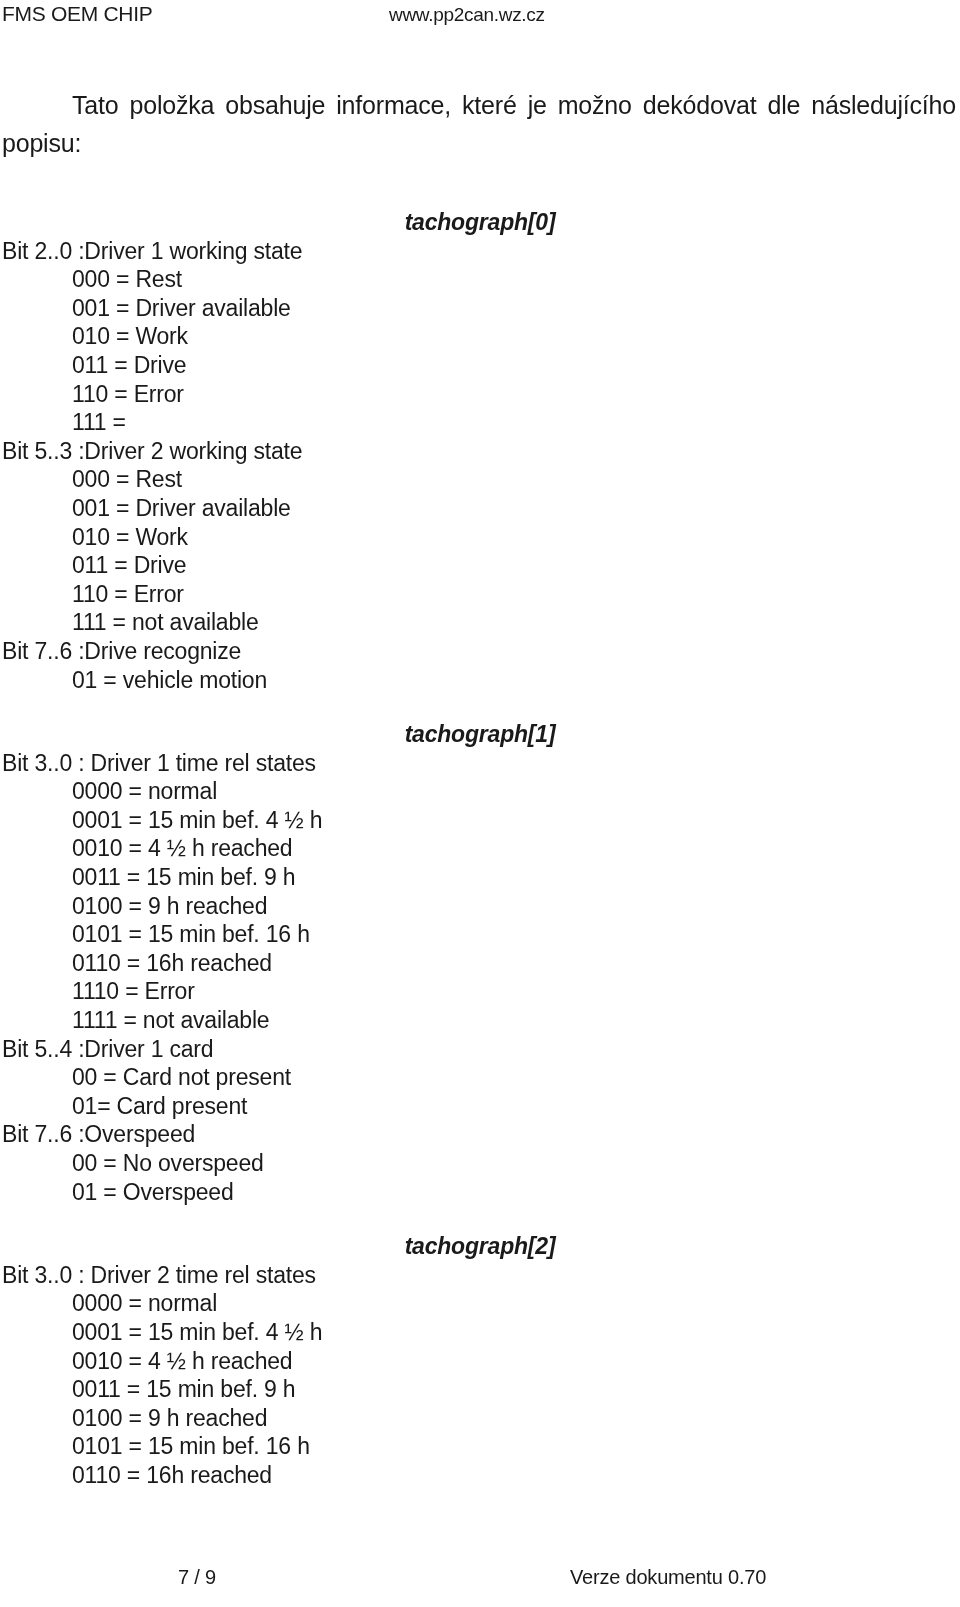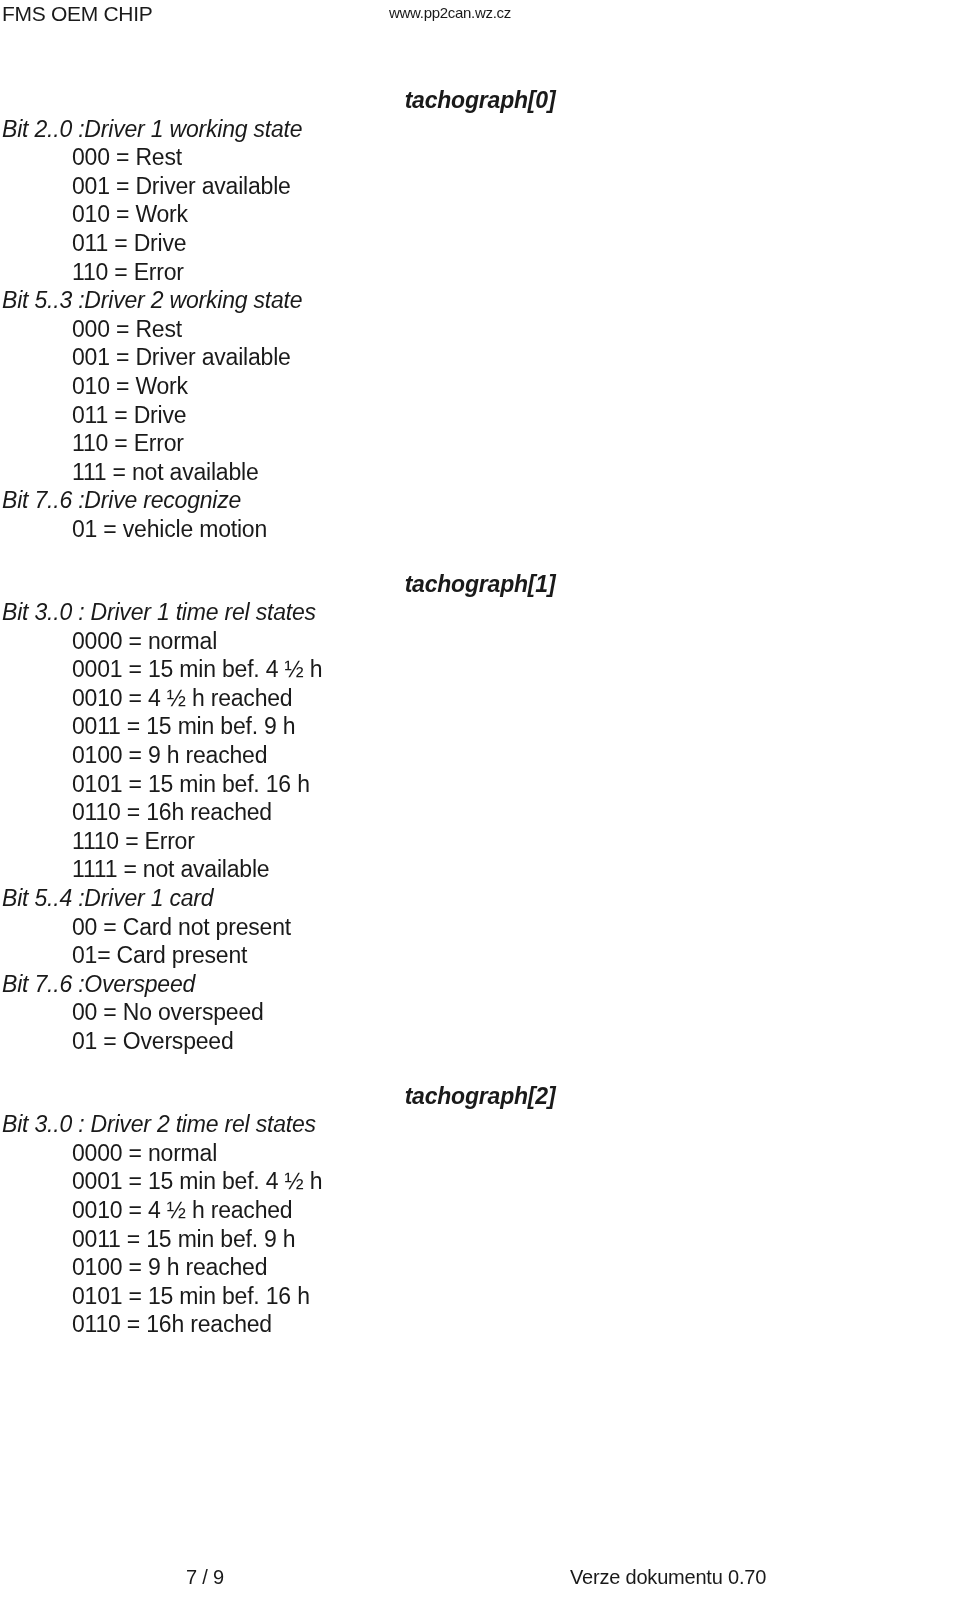--- a/index.html
+++ b/index.html
@@ -32,21 +32,21 @@
     left: 2px;
     top: 2px;
     font-size: 21px;
     letter-spacing: -0.3px;
     white-space: nowrap;
   }
   .hdr-right {
     position: absolute;
     left: 389px;
     top: 4px;
-    font-size: 15px;
+    font-size: 19px;
     letter-spacing: -0.3px;
     white-space: nowrap;
   }
 
   
   .content {
     position: absolute;
     left: 0;
     top: 86px;
     width: 958px;
@@ -80,21 +80,20 @@
     font-style: italic;
     line-height: 28.6px;
     margin-left: 2px;
     letter-spacing: -0.2px;
     white-space: nowrap;
     text-align: center;
   }
 
   .bit-line {
     font-size: 23px;
-    font-style: italic;
     line-height: 28.6px;
     margin-left: 2px;
     letter-spacing: -0.2px;
     white-space: nowrap;
   }
 
   .val-line {
     font-size: 23px;
     line-height: 28.6px;
     margin-left: 72px;
@@ -105,21 +104,21 @@
   
   .doc-footer {
     position: absolute;
     left: 0;
     top: 1560px;
     width: 960px;
     height: 40px;
   }
   .ftr-left {
     position: absolute;
-    left: 186px;
+    left: 178px;
     top: 6px;
     font-size: 20px;
     letter-spacing: -0.2px;
     white-space: nowrap;
   }
   .ftr-right {
     position: absolute;
     left: 570px;
     top: 6px;
     font-size: 20px;
@@ -132,29 +131,31 @@
 <body>
 
 <div class="page">
 
   <div class="doc-header">
     <div class="hdr-left">FMS OEM CHIP</div>
     <div class="hdr-right">www.pp2can.wz.cz</div>
   </div>
 
   <div class="content">
+    <p class="intro">Tato položka obsahuje informace, které je možno dekódovat dle následujícího popisu:</p>
     <div id="sections-host">
         <div class="section">
           <div class="sec-title">tachograph[0]</div>
           <div class="bit-line">Bit  2..0 :Driver 1 working state</div>
           <div class="val-line">000 = Rest</div>
           <div class="val-line">001 = Driver available</div>
           <div class="val-line">010 = Work</div>
           <div class="val-line">011 = Drive</div>
           <div class="val-line">110 = Error</div>
+          <div class="val-line">111 = </div>
           <div class="bit-line">Bit  5..3 :Driver 2 working state</div>
           <div class="val-line">000 = Rest</div>
           <div class="val-line">001 = Driver available</div>
           <div class="val-line">010 = Work</div>
           <div class="val-line">011 = Drive</div>
           <div class="val-line">110 = Error</div>
           <div class="val-line">111 = not available</div>
           <div class="bit-line">Bit  7..6 :Drive recognize</div>
           <div class="val-line">01 = vehicle motion</div>
         </div>

